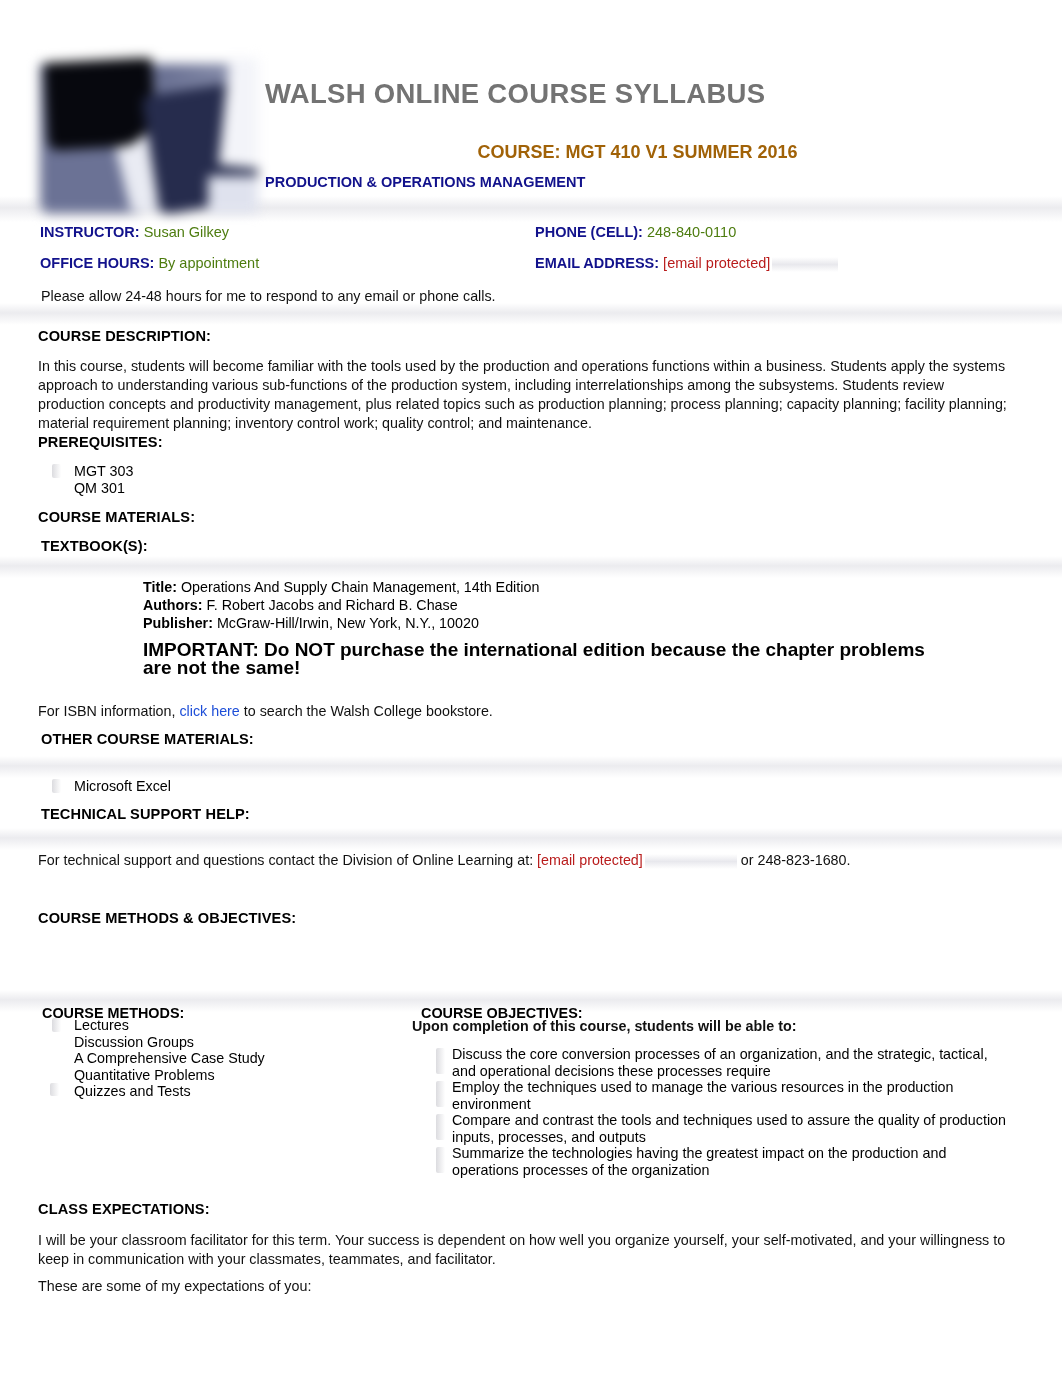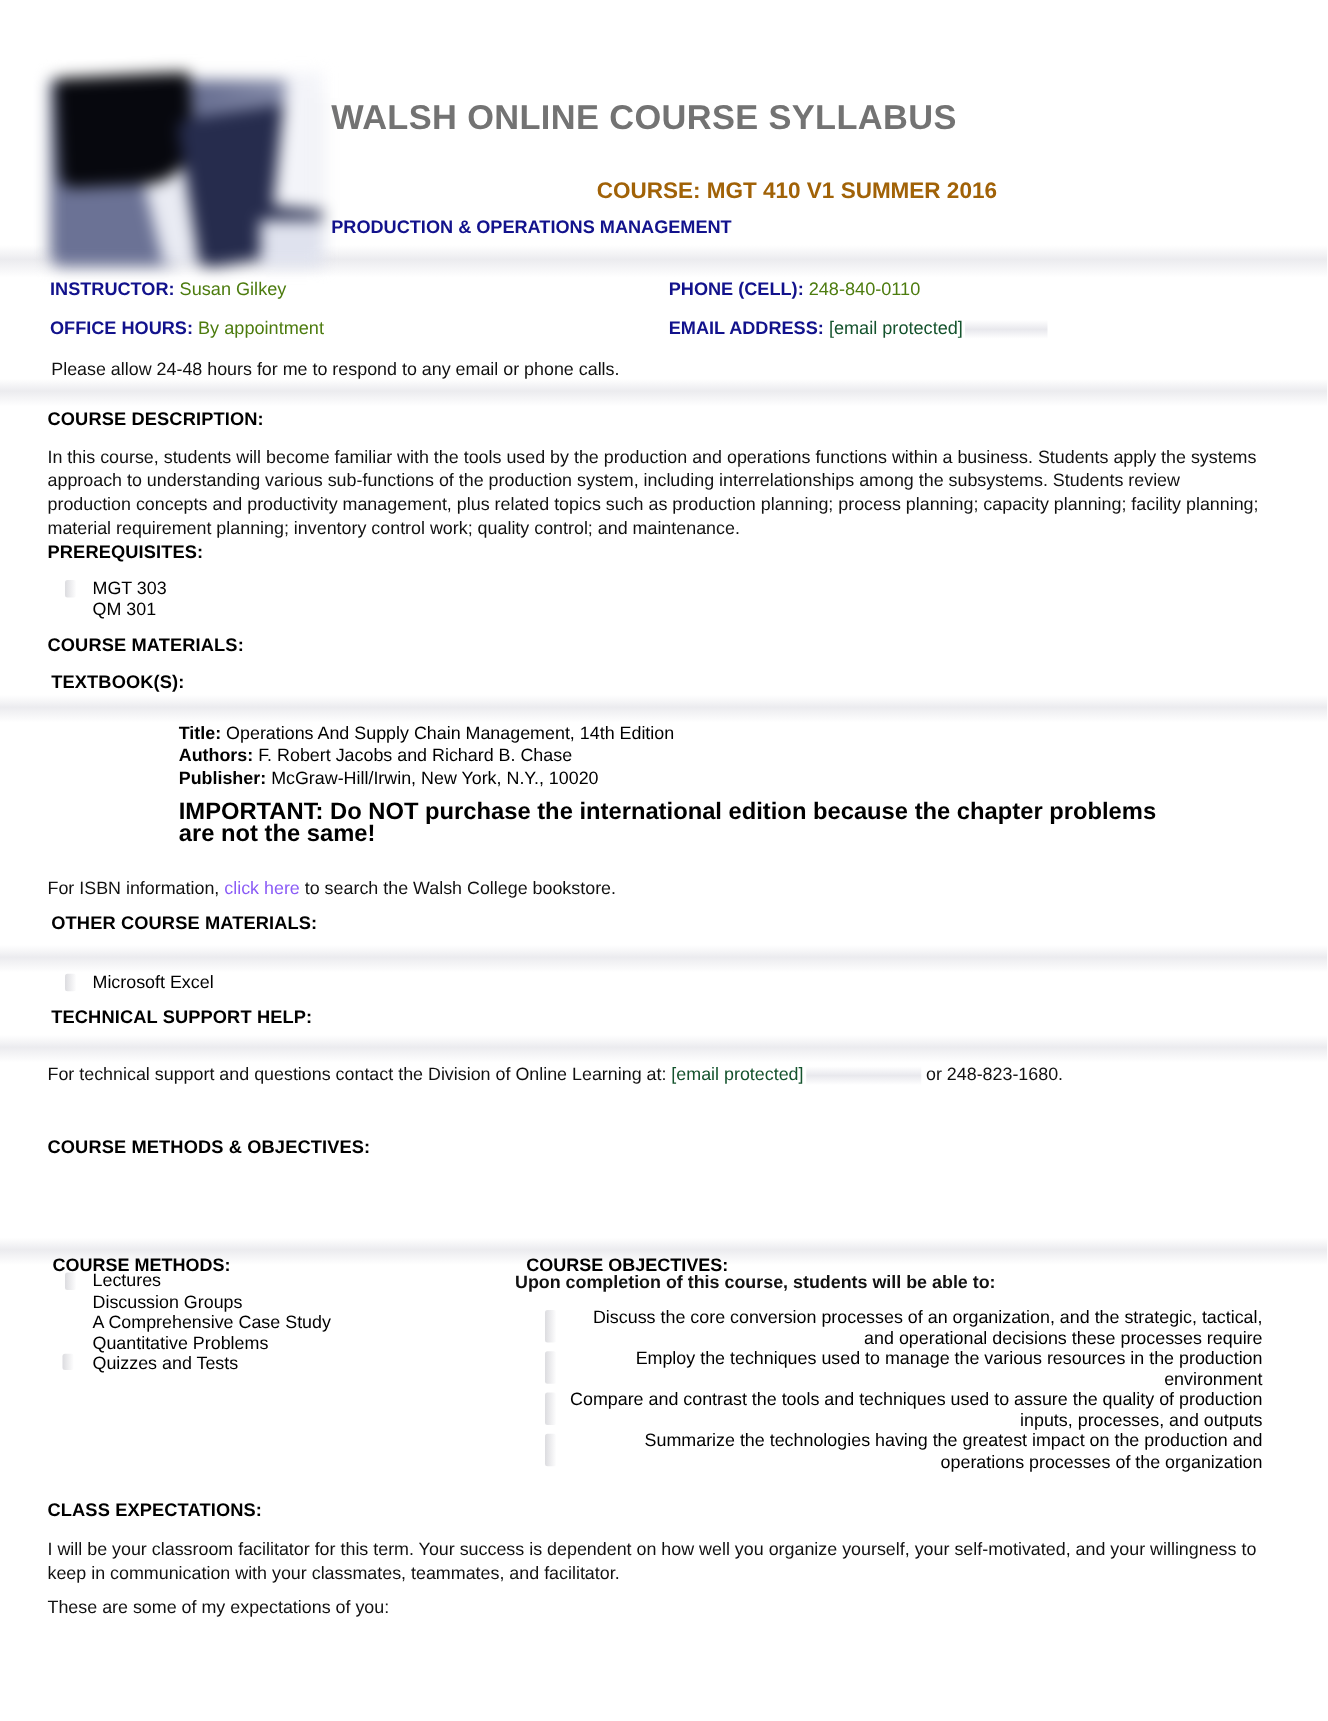--- a/index.html
+++ b/index.html
@@ -134,21 +134,21 @@
 
   .info-row {
     position: absolute;
     font-size: 14.5px;
     line-height: 1.2;
   }
   .info-left  { left: 40px; }
   .info-right { left: 535px; }
 
   .emailtok {
-    color: #14532d;
+    color: #b91c1c;
   }
   .redact {
     display: inline-block;
     vertical-align: middle;
     height: 15px;
     background: linear-gradient(to bottom, rgba(242,242,245,0.0), rgba(231,231,236,0.95), rgba(242,242,245,0.0));
     margin-left: 2px;
   }
 
   .para {
@@ -196,21 +196,21 @@
   }
   .book b { font-weight: bold; }
   .important {
     position: absolute;
     font-size: 19px;
     font-weight: bold;
     line-height: 18px;
   }
 
   a.link {
-    color: #8b5cf6;
+    color: #1d4ed8;
     text-decoration: none;
   }
 
   .colhead {
     position: absolute;
     font-size: 14.4px;
     font-weight: bold;
     margin-top: 33px;
   }
 </style>
@@ -327,21 +327,21 @@
     <li><span>Discussion Groups</span></li>
     <li><span>A Comprehensive Case Study</span></li>
     <li><span>Quantitative Problems</span></li>
     <li><span class="bmark" style="left:-24px;top:0px;height:13px;"></span><span>Quizzes and Tests</span></li>
   </ul>
 
   <div class="colhead" style="top:972px;left:421px;">COURSE OBJECTIVES:</div>
 
   <div class="para" style="top:1017px;left:412px;width:580px;font-weight:bold;">Upon completion of this course, students will be able to:</div>
 
-  <ul class="bullets" style="top:1046px;left:452px;width:558px;text-align:right;">
+  <ul class="bullets" style="top:1046px;left:452px;width:558px;">
     <li style="margin-bottom:0;">
       <span class="bmark" style="left:-16px;top:2px;height:26px;"></span>
       <span>Discuss the core conversion processes of an organization, and the strategic, tactical, and operational decisions these processes require</span>
     </li>
     <li>
       <span class="bmark" style="left:-16px;top:2px;height:26px;"></span>
       <span>Employ the techniques used to manage the various resources in the production environment</span>
     </li>
     <li>
       <span class="bmark" style="left:-16px;top:2px;height:26px;"></span>

